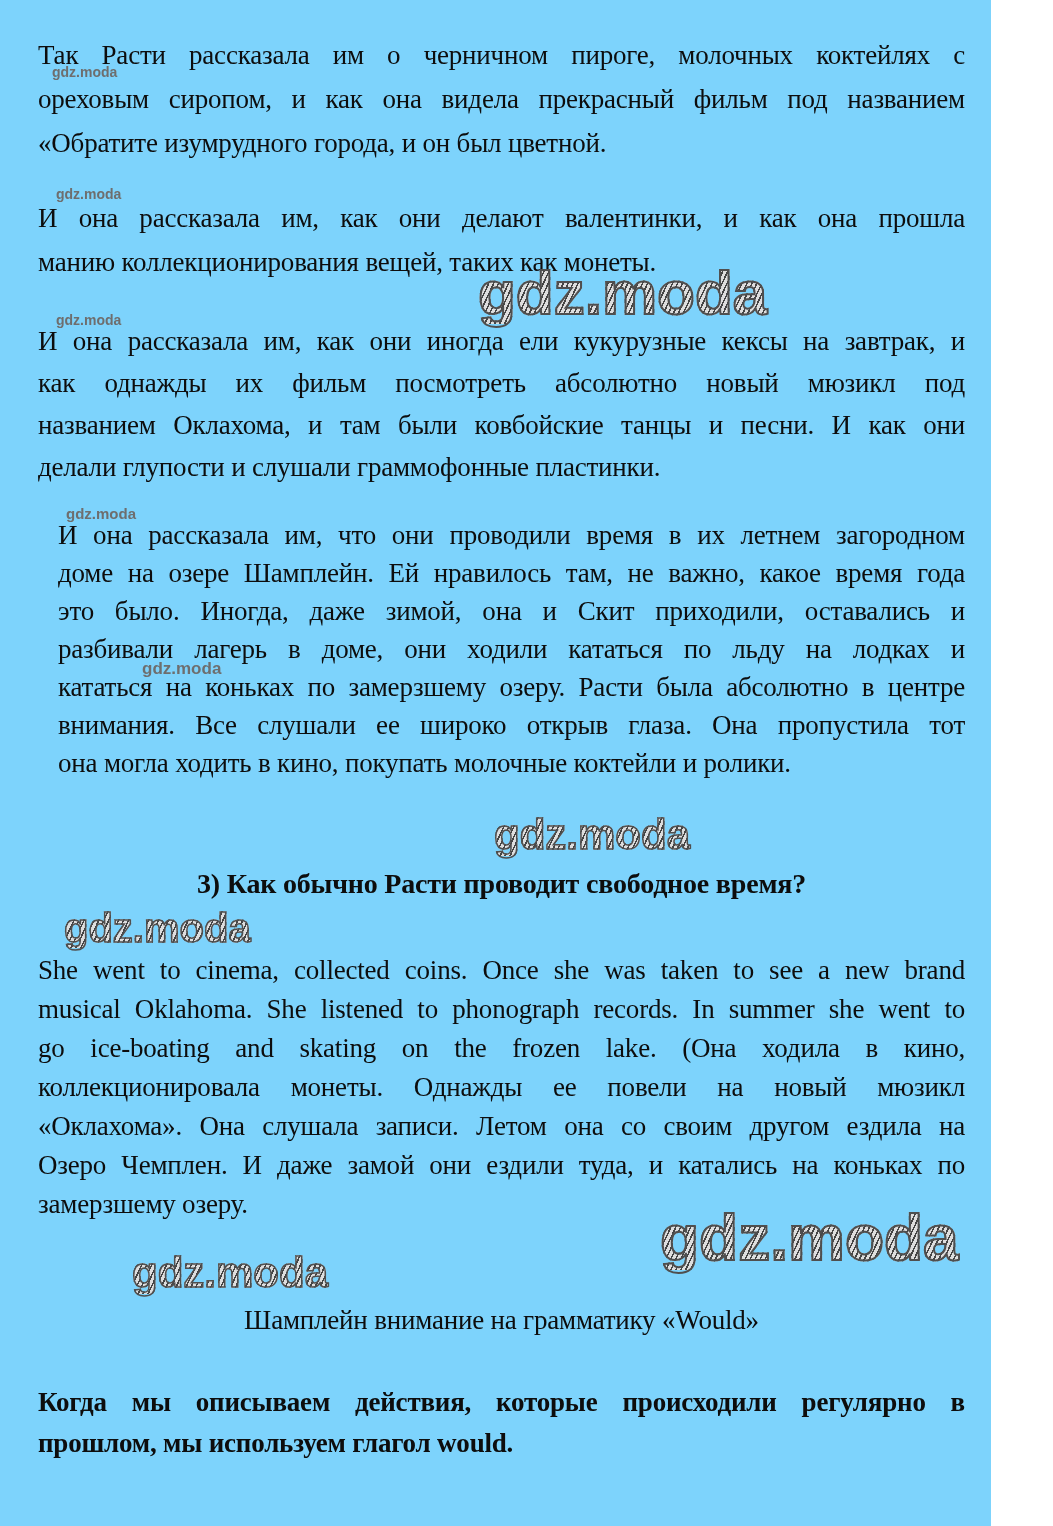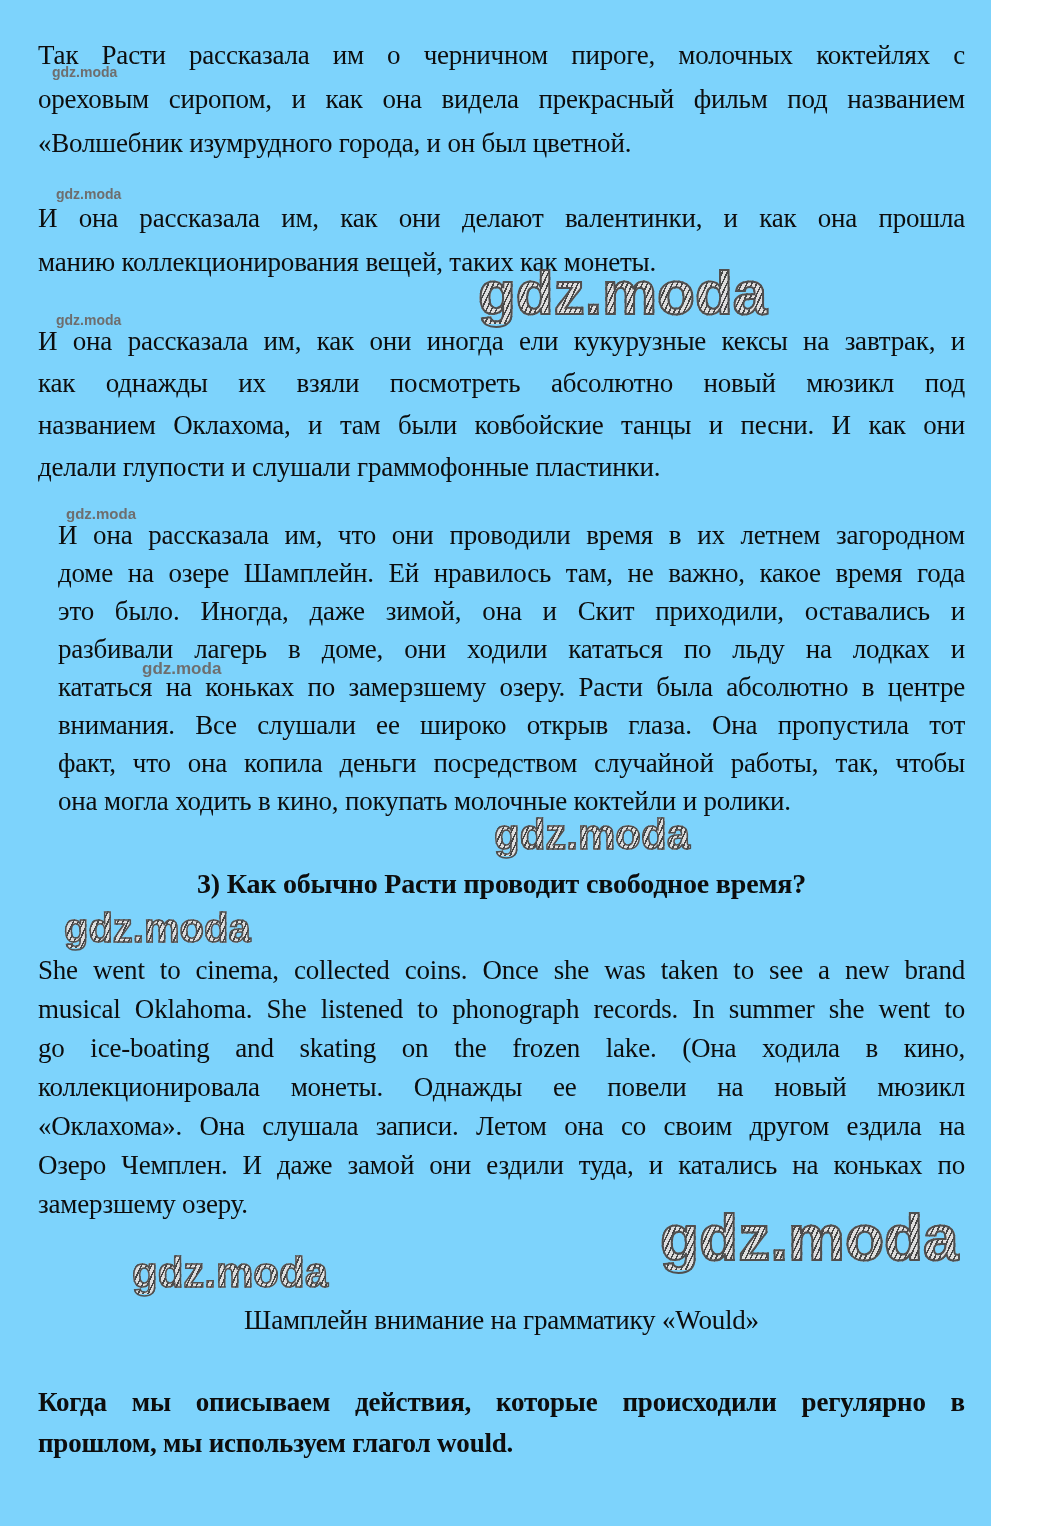--- a/index.html
+++ b/index.html
@@ -98,43 +98,42 @@
   .wm-l2 { left: 132px; top: 1252px; font-size: 42px; }
 </style>
 </head>
 <body>
 
 <div class="page">
 
   <div class="block p1">
     <div class="line">Так Расти рассказала им о черничном пироге, молочных коктейлях с</div>
     <div class="line">ореховым сиропом, и как она видела прекрасный фильм под названием</div>
-    <div class="line last">«Волшебник изумрудного города, и он был цветной.</div>
+    <div class="line last">«Обратите изумрудного города, и он был цветной.</div>
   </div>
 
   <div class="block p2">
     <div class="line">И она рассказала им, как они делают валентинки, и как она прошла</div>
     <div class="line last">манию коллекционирования вещей, таких как монеты.</div>
   </div>
 
   <div class="block p3">
     <div class="line">И она рассказала им, как они иногда ели кукурузные кексы на завтрак, и</div>
-    <div class="line">как однажды их взяли посмотреть абсолютно новый мюзикл под</div>
+    <div class="line">как однажды их фильм посмотреть абсолютно новый мюзикл под</div>
     <div class="line">названием Оклахома, и там были ковбойские танцы и песни. И как они</div>
     <div class="line last">делали глупости и слушали граммофонные пластинки.</div>
   </div>
 
   <div class="block p4">
     <div class="line">И она рассказала им, что они проводили время в их летнем загородном</div>
     <div class="line">доме на озере Шамплейн. Ей нравилось там, не важно, какое время года</div>
     <div class="line">это было. Иногда, даже зимой, она и Скит приходили, оставались и</div>
     <div class="line">разбивали лагерь в доме, они ходили кататься по льду на лодках и</div>
     <div class="line">кататься на коньках по замерзшему озеру. Расти была абсолютно в центре</div>
     <div class="line">внимания. Все слушали ее широко открыв глаза. Она пропустила тот</div>
-    <div class="line">факт, что она копила деньги посредством случайной работы, так, чтобы</div>
     <div class="line last">она могла ходить в кино, покупать молочные коктейли и ролики.</div>
   </div>
 
   <div class="block heading">3) Как обычно Расти проводит свободное время?</div>
 
   <div class="block answer">
     <div class="line">She went to cinema, collected coins. Once she was taken to see a new brand</div>
     <div class="line">musical Oklahoma. She listened to phonograph records. In summer she went to</div>
     <div class="line">go ice-boating and skating on the frozen lake. (Она ходила в кино,</div>
     <div class="line">коллекционировала монеты. Однажды ее повели на новый мюзикл</div>

